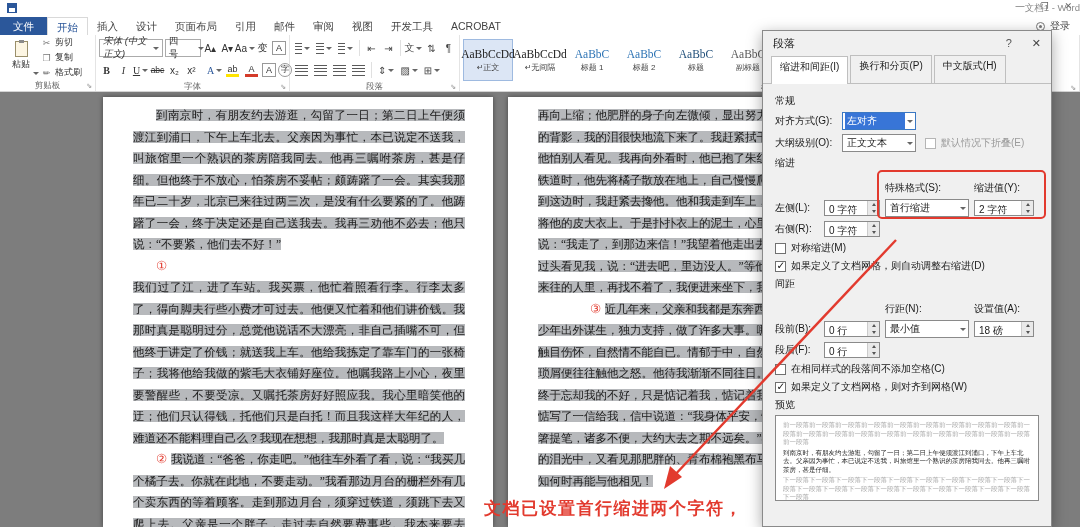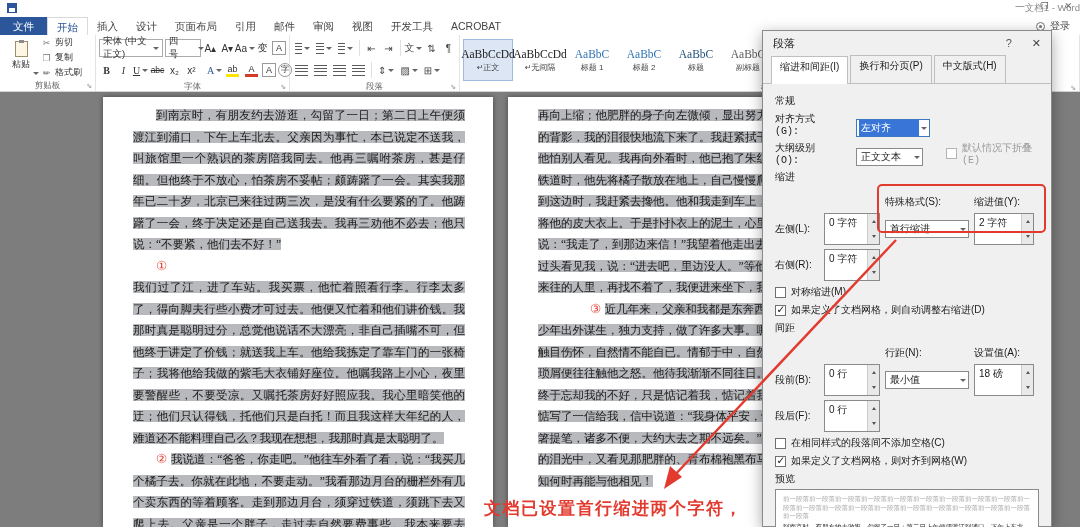--- a/index.html
+++ b/index.html
@@ -39,21 +39,21 @@
   .rrow { display:flex; align-items:center; gap:2px; height:20px; }
 
   .paste-big { width:36px; display:flex; flex-direction:column; align-items:center; justify-content:center; gap:1px; font-size:9px; color:#333; cursor:pointer; }
   .clipboard-shape { width:13px; height:16px; background:#fdf6e3; border:1px solid #9a8f6a; position:relative; }
   .clipboard-shape::after { content:""; position:absolute; left:3px; top:-2px; width:5px; height:3px; background:#8a8a8a; }
   .small-col { display:flex; flex-direction:column; justify-content:center; gap:2px; }
   .sbtn { display:flex; align-items:center; gap:3px; font-size:9px; color:#333; padding:0 2px; cursor:pointer; }
   .sbtn .ic { font-size:9px; color:#777; width:11px; text-align:center; }
 
   .combo { border:1px solid #ababab; background:#fff; height:18px; display:flex; align-items:center; font-size:9.5px; padding:0 3px; gap:2px; cursor:pointer; }
-  .fontname { width:100px; }
+  .fontname { width:100px;font-style:italic; }
   .fontsize { width:36px;gap:20px; }
   .caret { width:0; height:0; border-left:3px solid transparent; border-right:3px solid transparent; border-top:3.5px solid #666; margin-left:auto; flex:none; }
   .ibtn { min-width:15px; height:18px; display:flex; align-items:center; justify-content:center; font-size:10px; color:#333; padding:0 2px; cursor:pointer; gap:1px; }
   .ibtn .caret { margin-left:1px; }
   .b { font-weight:bold; font-family:"Liberation Serif",serif; }
   .i { font-style:italic; font-family:"Liberation Serif",serif; }
   .u { text-decoration:underline; font-family:"Liberation Serif",serif; }
   .strike { text-decoration:line-through; font-size:8.5px; }
   .sep { width:1px; height:16px; background:#e0e0e0; margin:0 2px; }
   .colbtn { display:flex; flex-direction:column; align-items:center; justify-content:center; height:18px; padding:0 2px; cursor:pointer; }
@@ -89,27 +89,27 @@
   .dialog { position:absolute; left:762px; top:30px; width:290px; height:497px; background:#f0f0f0; border:1px solid #8a8a8a; box-shadow:0 4px 14px rgba(0,0,0,.35); z-index:20; font-size:10px; color:#1a1a1a; }
   .dlg-title { height:24px; display:flex; align-items:center; padding:0 10px; font-size:11px; }
   .dlg-sp { flex:1; }
   .dlg-help { color:#555; margin-right:20px; cursor:pointer; }
   .dlg-close { color:#444; cursor:pointer; font-size:11px; }
   .dlg-tabs { display:flex; gap:2px; padding:0 8px; border-bottom:1px solid #bfbfbf; }
   .dtab { border:1px solid #bfbfbf; border-bottom:none; background:#f0f0f0; padding:3px 8px 10px; font-size:10px; cursor:pointer; position:relative; }
   .dtab.active { background:#fff; top:1px; padding-bottom:3px; }
   .dlg-body { padding:7px 12px 0; position:relative; }
   .sect { margin:3px 0 3px; color:#1a1a1a; }
-  .drow { display:flex; align-items:flex-end; gap:19px; margin:4px 0;font-family:Liberation Mono, monospace; }
+  .drow { display:flex; align-items:center; gap:5px; margin:4px 0; }
   .dlbl { width:62px; flex:none; }
   .combo2 { width:74px; height:18px; border:1px solid #8a8a8a; background:#fff; display:flex; align-items:center; padding:0 2px; gap:2px; cursor:pointer; }
   .combo2 .cval { flex:1; padding:1px 2px; }
   .combo2.focus { border-color:#3b78c3; }
   .combo2.focus .cval { background:#3875d7; color:#fff; }
-  .spin2 { width:56px; height:32px; border:1px solid #8a8a8a; background:#fff; display:flex; align-items:stretch; cursor:text; }
+  .spin2 { width:56px; height:16px; border:1px solid #8a8a8a; background:#fff; display:flex; align-items:stretch; cursor:text; }
   .spin2 .v { flex:1; padding:2px 0 0 4px; }
   .spin-arrows { width:12px; border-left:1px solid #ccc; display:flex; flex-direction:column; }
   .spin-arrows .sa { flex:1; background:#e9e9e9; display:flex; align-items:center; justify-content:center; cursor:pointer; }
   .sa-up::after { content:""; border-left:2.5px solid transparent; border-right:2.5px solid transparent; border-bottom:3px solid #555; }
   .sa-dn::after { content:""; border-left:2.5px solid transparent; border-right:2.5px solid transparent; border-top:3px solid #555; }
   .grid-wrap { position:relative; margin:2px 0 4px; }
   .dgrid { display:grid; grid-template-columns:44px 56px 84px 60px; column-gap:5px; row-gap:4px; align-items:center; }
   .ghead { font-size:10px;margin-top:8px; }
   .c3 { grid-column:3; } .c4 { grid-column:4; }
   .dgrid .combo2 { width:84px; } .dgrid .spin2 { width:56px; }

